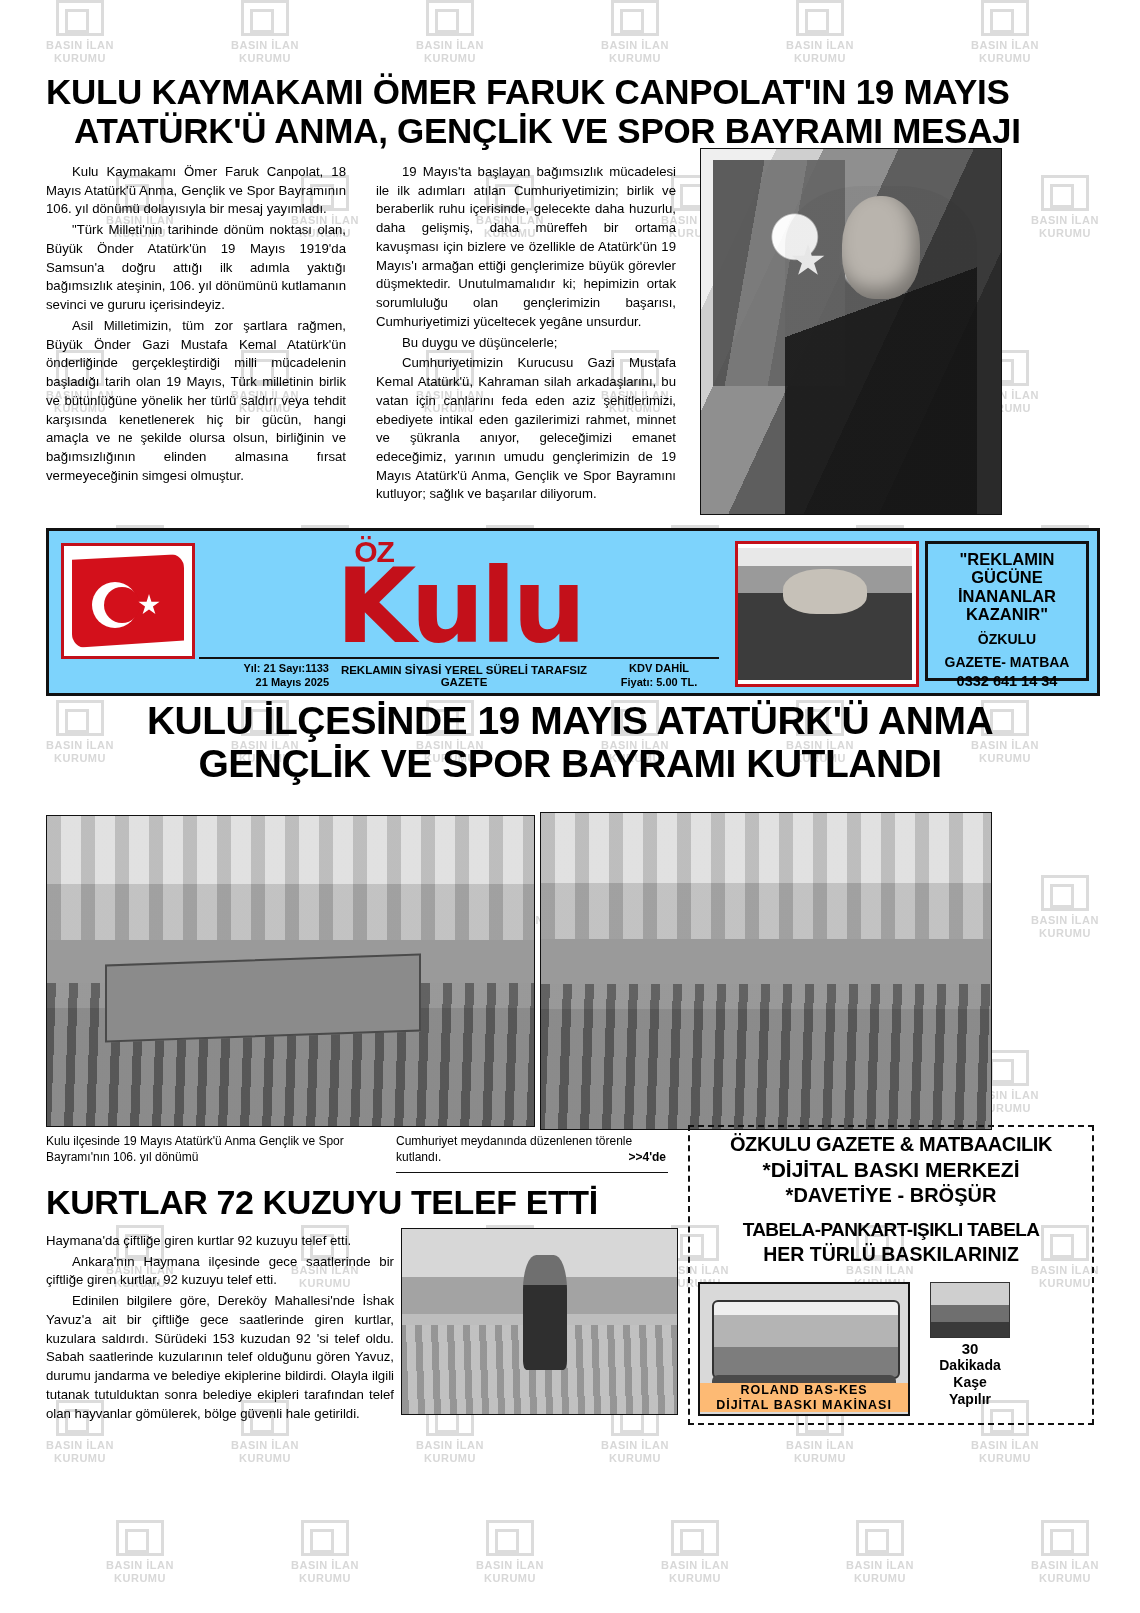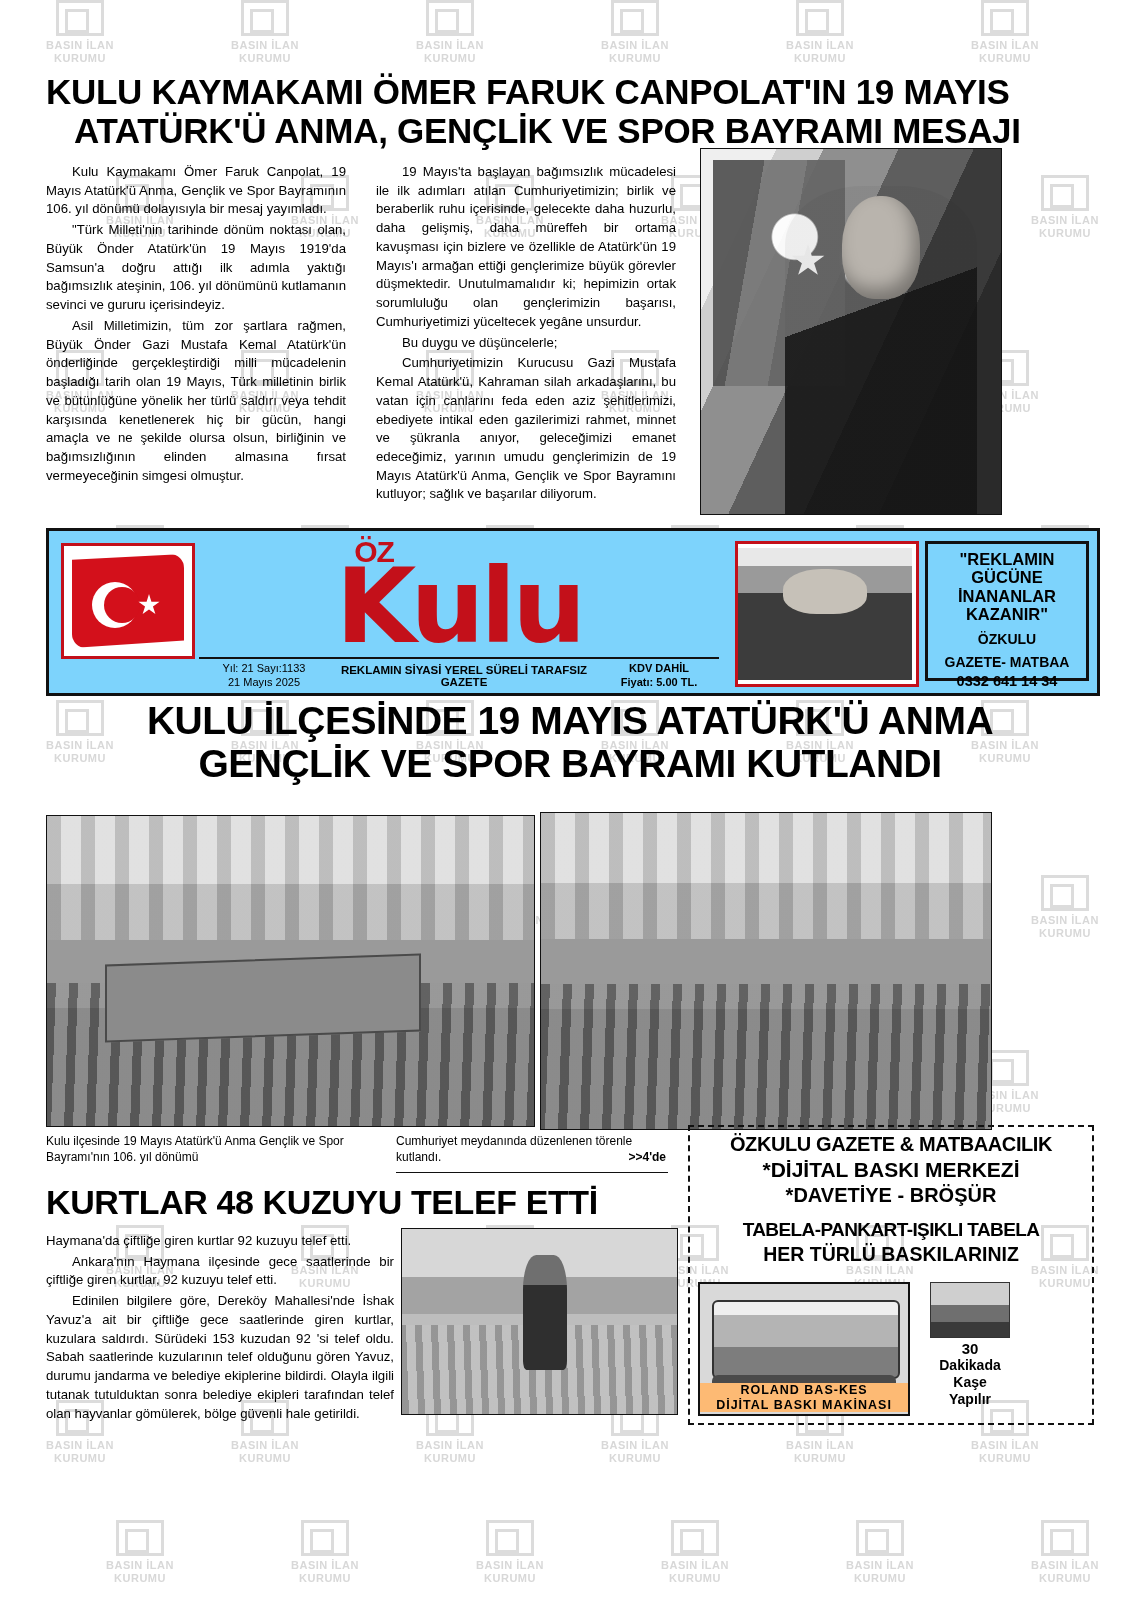--- a/index.html
+++ b/index.html
@@ -224,21 +224,21 @@
     position: absolute;
     left: 150px;
     top: 126px;
     width: 520px;
     display: flex;
     align-items: center;
     border-top: 2px solid #111;
     padding-top: 3px;
     font-size: 11px;
   }
-  #masthead-meta .left { width: 130px; text-align: center; line-height: 1.25; font-weight: normal; }
+  #masthead-meta .left { width: 130px; text-align: right; line-height: 1.25; font-weight: bold; }
   #masthead-meta .mid { flex: 1; text-align: center; font-weight: bold; font-size: 11.5px; }
   #masthead-meta .right { width: 120px; text-align: center; line-height: 1.25; font-weight: bold; }
 
   #ataturk-box {
     position: absolute;
     left: 686px;
     top: 10px;
     width: 178px;
     height: 140px;
     border: 3px solid #c3101a;
@@ -783,21 +783,21 @@
   </div>
 
 <div class="page">
 
   <div class="top-headline">
     <div class="l1">KULU KAYMAKAMI ÖMER FARUK CANPOLAT'IN 19 MAYIS</div>
     <div class="l2">ATATÜRK'Ü ANMA, GENÇLİK VE SPOR BAYRAMI MESAJI</div>
   </div>
 
   <div class="col" id="top-col-1">
-    <p>Kulu Kaymakamı Ömer Faruk Canpolat, 19 Mayıs Atatürk'ü Anma, Gençlik ve Spor Bayramının 106. yıl dönümü dolayısıyla bir mesaj yayımladı.</p>
+    <p>Kulu Kaymakamı Ömer Faruk Canpolat, 18 Mayıs Atatürk'ü Anma, Gençlik ve Spor Bayramının 106. yıl dönümü dolayısıyla bir mesaj yayımladı.</p>
     <p>"Türk Milleti'nin tarihinde dönüm noktası olan, Büyük Önder Atatürk'ün 19 Mayıs 1919'da Samsun'a doğru attığı ilk adımla yaktığı bağımsızlık ateşinin, 106. yıl dönümünü kutlamanın sevinci ve gururu içerisindeyiz.</p>
     <p>Asil Milletimizin, tüm zor şartlara rağmen, Büyük Önder Gazi Mustafa Kemal Atatürk'ün önderliğinde gerçekleştirdiği milli mücadelenin başladığı tarih olan 19 Mayıs, Türk milletinin birlik ve bütünlüğüne yönelik her türlü saldırı veya tehdit karşısında kenetlenerek hiç bir gücün, hangi amaçla ve ne şekilde olursa olsun, birliğinin ve bağımsızlığının elinden almasına fırsat vermeyeceğinin simgesi olmuştur.</p>
   </div>
   <div class="col" id="top-col-2">
     <p>19 Mayıs'ta başlayan bağımsızlık mücadelesi ile ilk adımları atılan Cumhuriyetimizin; birlik ve beraberlik ruhu içerisinde, gelecekte daha huzurlu, daha gelişmiş, daha müreffeh bir ortama kavuşması için bizlere ve özellikle de Atatürk'ün 19 Mayıs'ı armağan ettiği gençlerimize büyük görevler düşmektedir. Unutulmamalıdır ki; hepimizin ortak sorumluluğu olan gençlerimizin başarısı, Cumhuriyetimizi yüceltecek yegâne unsurdur.</p>
     <p>Bu duygu ve düşüncelerle;</p>
     <p>Cumhuriyetimizin Kurucusu Gazi Mustafa Kemal Atatürk'ü, Kahraman silah arkadaşlarını, bu vatan için canlarını feda eden aziz şehitlerimizi, ebediyete intikal eden gazilerimizi rahmet, minnet ve şükranla anıyor, geleceğimizi emanet edeceğimiz, yarının umudu gençlerimizin de 19 Mayıs Atatürk'ü Anma, Gençlik ve Spor Bayramını kutluyor; sağlık ve başarılar diliyorum.</p>
   </div>
 
   <div id="portrait">
@@ -862,21 +862,21 @@
     <div class="street"></div>
   </div>
 
   <div class="caption" id="caption-left">Kulu ilçesinde 19 Mayıs Atatürk'ü Anma Gençlik ve Spor Bayramı'nın 106. yıl dönümü</div>
   <div class="caption" id="caption-right">
     <span>Cumhuriyet meydanında düzenlenen törenle kutlandı.</span>
     <span class="more">&gt;&gt;4'de</span>
   </div>
   <div id="caption-rule"></div>
 
-  <div id="wolf-headline">KURTLAR 48 KUZUYU TELEF ETTİ</div>
+  <div id="wolf-headline">KURTLAR 72 KUZUYU TELEF ETTİ</div>
   <div id="wolf-text">
     <p class="first">Haymana'da çiftliğe giren kurtlar 92 kuzuyu telef etti.</p>
     <p>Ankara'nın Haymana ilçesinde gece saatlerinde bir çiftliğe giren kurtlar, 92 kuzuyu telef etti.</p>
     <p>Edinilen bilgilere göre, Dereköy Mahallesi'nde İshak Yavuz'a ait bir çiftliğe gece saatlerinde giren kurtlar, kuzulara saldırdı. Sürüdeki 153 kuzudan 92 'si telef oldu. Sabah saatlerinde kuzularının telef olduğunu gören Yavuz, durumu jandarma ve belediye ekiplerine bildirdi. Olayla ilgili tutanak tutulduktan sonra belediye ekipleri tarafından telef olan hayvanlar gömülerek, bölge güvenli hale getirildi.</p>
   </div>
   <div id="wolf-photo">
     <div class="field"></div>
     <div class="field-person"></div>
   </div>
 

